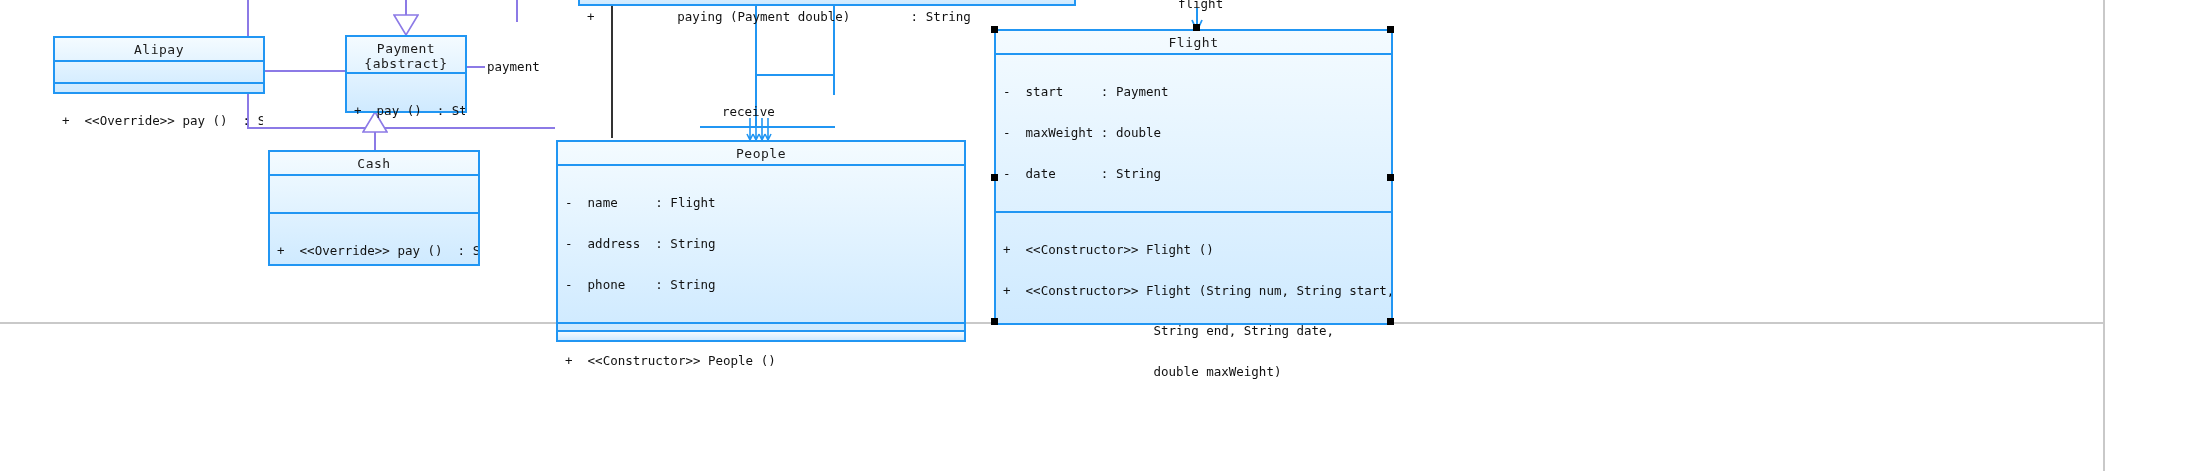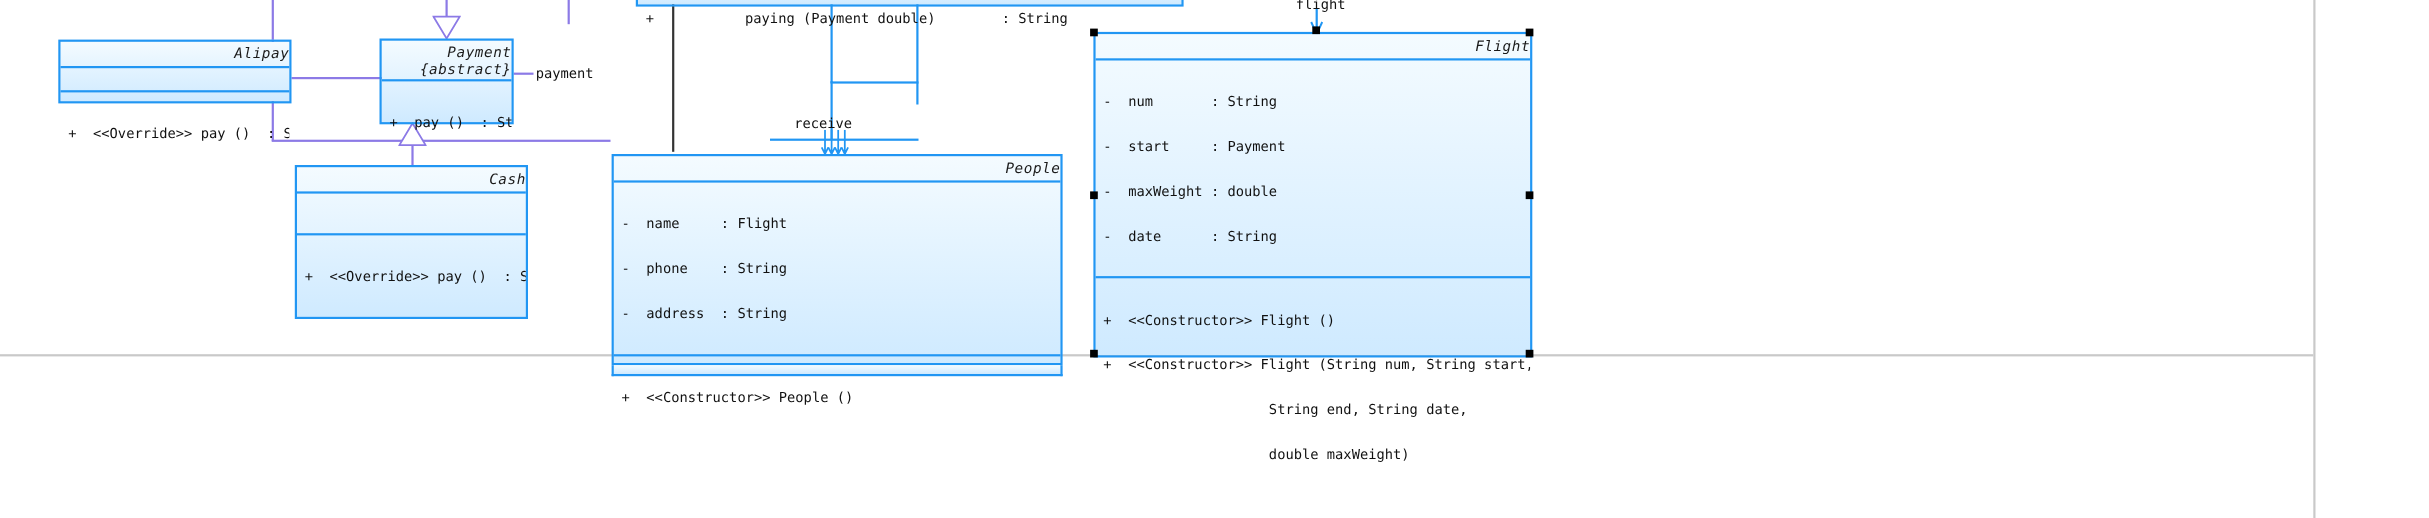--- a/index.html
+++ b/index.html
@@ -20,28 +20,27 @@
     box-sizing:border-box;
     z-index:5;
   }
   .uml .band{
     border-bottom:2px solid #2196f3;
     box-sizing:border-box;
     overflow:hidden;
   }
   .uml .band:last-child{border-bottom:none;}
   .title{
-    text-align:right;
+    text-align:center;
     font-size:13px;
     color:#1a1a1a;
     padding:4px 0 3px 0;
     line-height:15px;
     letter-spacing:0.5px;
     font-weight:400;
-    font-style:italic;
   }
   .title .abs{display:block;font-size:13px;}
   .members{
     padding:3px 0 3px 0;
     font-size:12.5px;
     line-height:13.6px;
     color:#111;
     white-space:pre;
   }
   .members .row{
@@ -132,21 +131,21 @@
   <div class="edgelabel" style="left:487px;top:59px;">payment</div>
 
   <div class="ln v" style="left:247px;top:36px;height:92px;"></div>
   <div class="ln h" style="left:247px;top:127px;width:308px;"></div>
 
   <svg class="triangle" style="left:362px;top:111px;" width="26" height="22" viewBox="0 0 26 22">
     <polygon points="13,1 25,21 1,21" fill="#ffffff" stroke="#8c7ae6" stroke-width="1.6"></polygon>
   </svg>
   <div class="ln v" style="left:374px;top:131px;height:20px;"></div>
 
-  <div class="uml" style="left:268px;top:150px;width:212px;height:140px;">
+  <div class="uml" style="left:268px;top:150px;width:212px;height:116px;">
     <div class="band title">Cash</div>
     <div class="band empty" style="height:38px;"></div>
     <div class="band members" style="border-bottom:none;">
       <span class="row">+  &lt;&lt;Override&gt;&gt; pay ()  : String</span>
     </div>
   </div>
 
   <div class="lnk v" style="left:611px;top:0px;height:138px;"></div>
 
   <div class="lnb v" style="left:755px;top:0px;height:75px;"></div>
@@ -162,22 +161,22 @@
       <path d="M12,0 L12,22 M9,16 L12,22 L15,16"></path>
       <path d="M18,0 L18,22 M15,16 L18,22 L21,16"></path>
       <path d="M24,0 L24,22 M21,16 L24,22 L27,16"></path>
     </g>
   </svg>
 
   <div class="uml" style="left:556px;top:140px;width:410px;height:192px;">
     <div class="band title">People</div>
     <div class="band members">
       <span class="row">-  name     : Flight</span>
+      <span class="row">-  address  : String</span>
       <span class="row">-  phone    : String</span>
-      <span class="row">-  address  : String</span>
     </div>
     <div class="band members" style="border-bottom:none;">
       <span class="row">+  &lt;&lt;Constructor&gt;&gt; People ()</span>
       
       
       
       
       
       
     </div>
@@ -187,21 +186,20 @@
 
   <div class="edgelabel" style="left:1178px;top:-4px;">flight</div>
   <div class="lnb v" style="left:1196px;top:8px;height:19px;"></div>
   <svg class="triangle" style="left:1188px;top:16px;" width="18" height="16" viewBox="0 0 18 16">
     <path d="M9,15 L4,4 M9,15 L14,4" stroke="#2196f3" stroke-width="1.8" fill="none"></path>
   </svg>
 
   <div class="uml" style="left:994px;top:29px;width:399px;height:296px;">
     <div class="band title">Flight</div>
     <div class="band members">
-      <span class="row">-  num       : String</span>
       <span class="row">-  start     : Payment</span>
       <span class="row">-  maxWeight : double</span>
       <span class="row">-  date      : String</span>
     </div>
     <div class="band members" style="border-bottom:none;">
       <span class="row">+  &lt;&lt;Constructor&gt;&gt; Flight ()</span>
       <span class="row">+  &lt;&lt;Constructor&gt;&gt; Flight (String num, String start,</span>
       <span class="row">                    String end, String date,</span>
       <span class="row">                    double maxWeight)</span>
       

